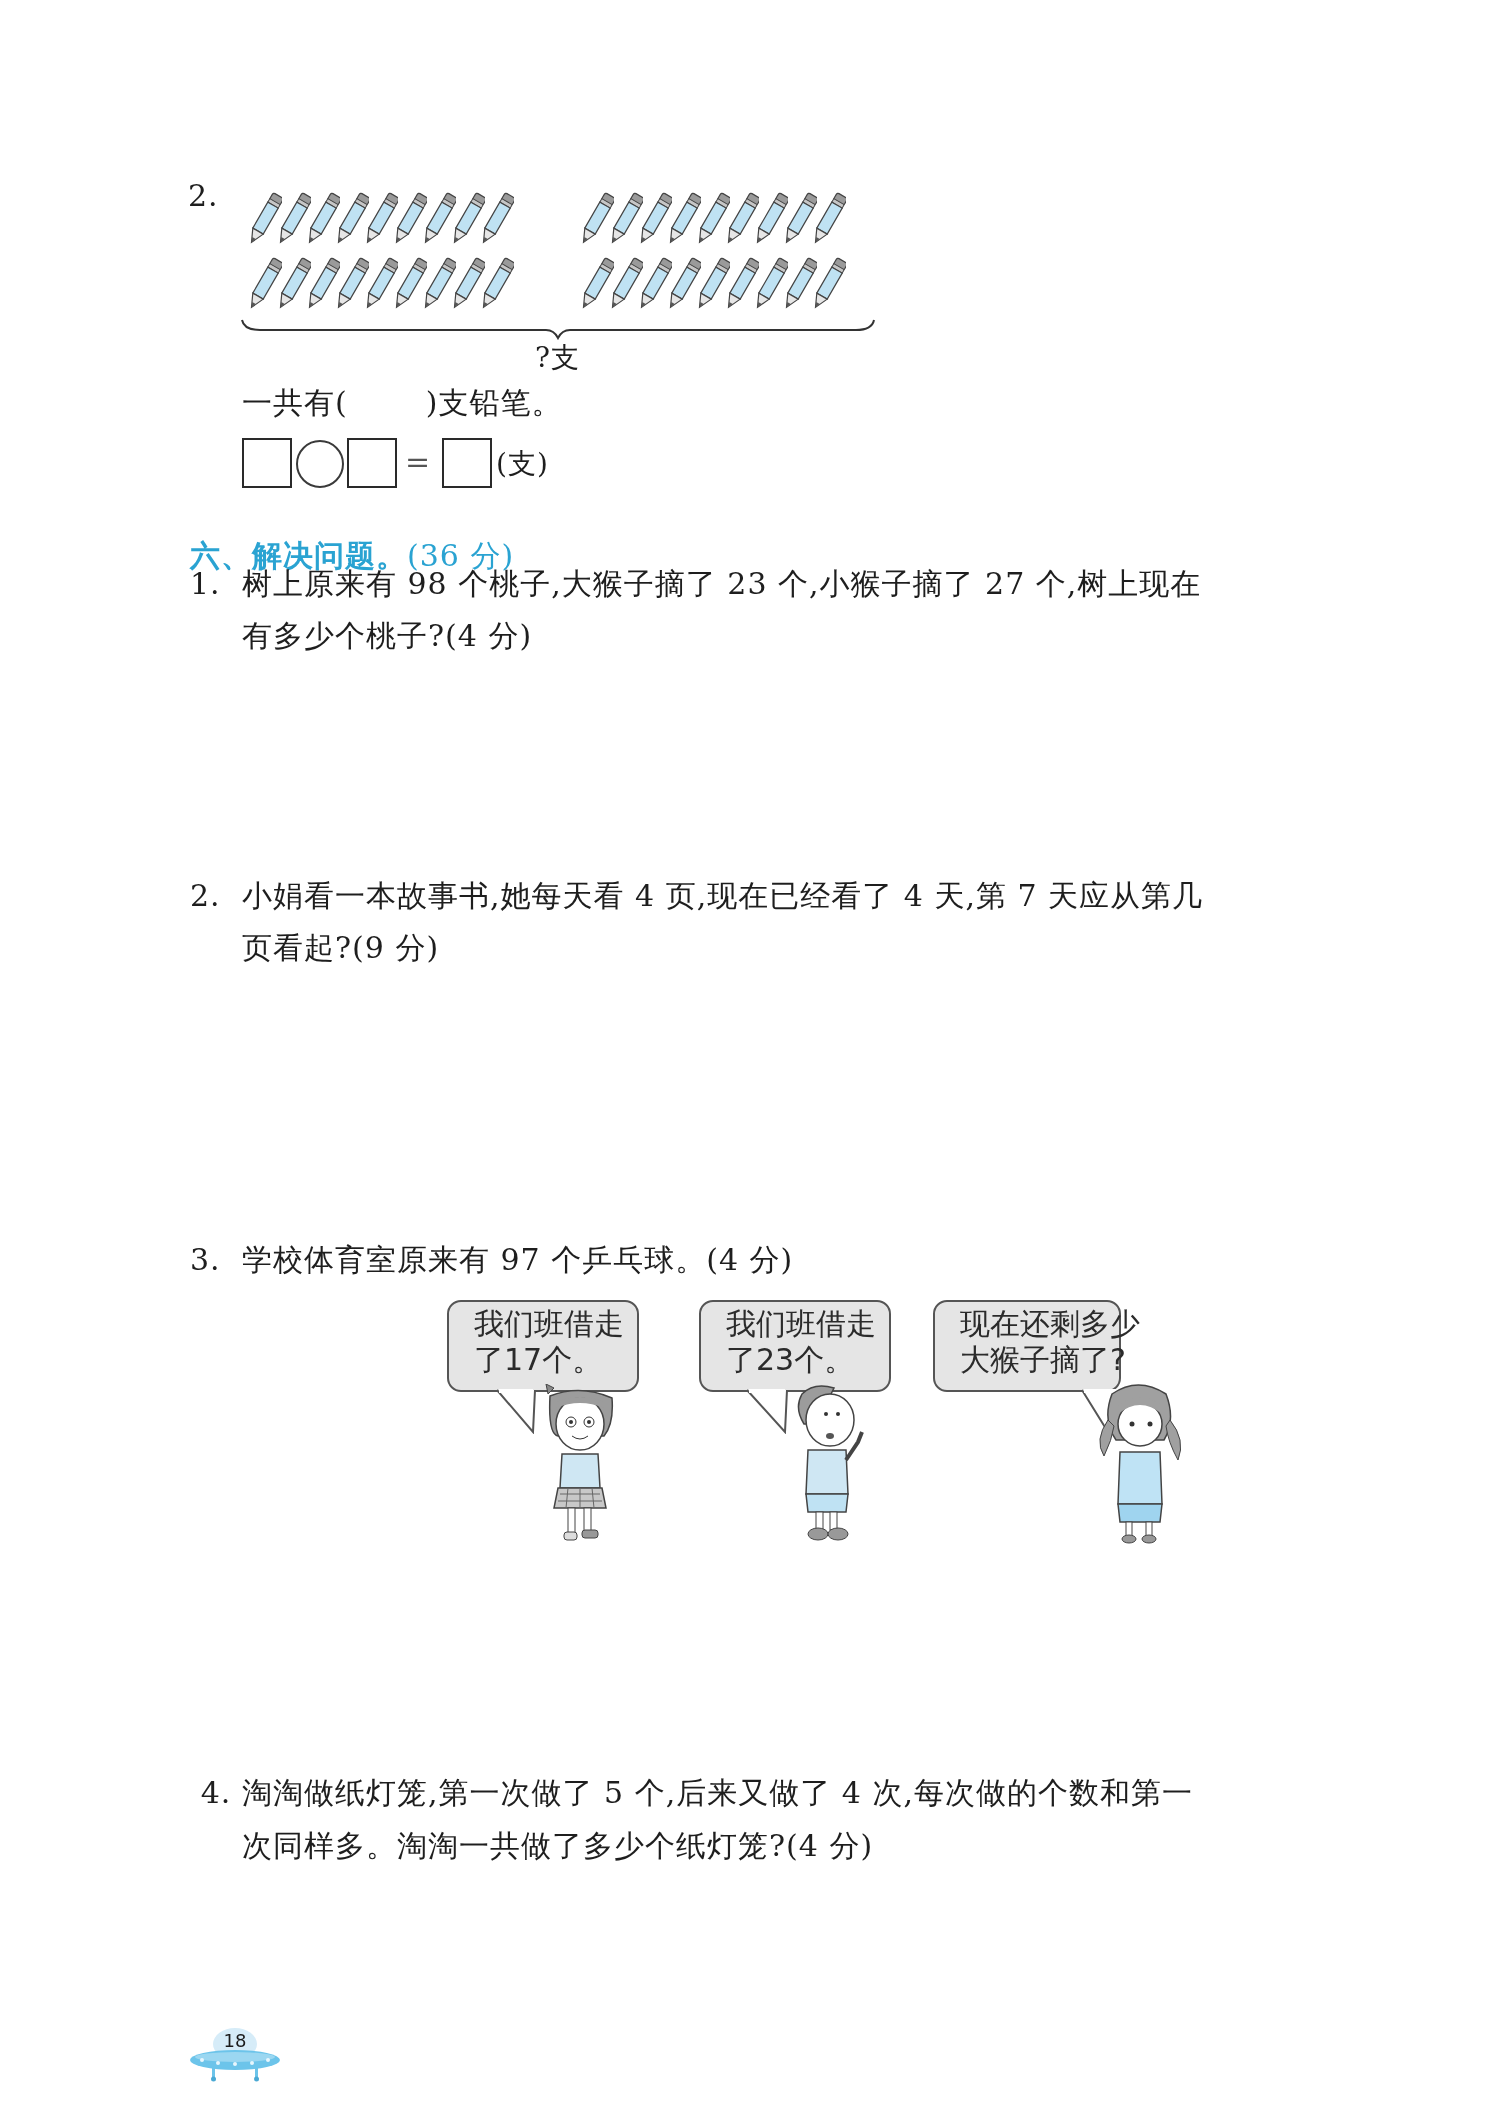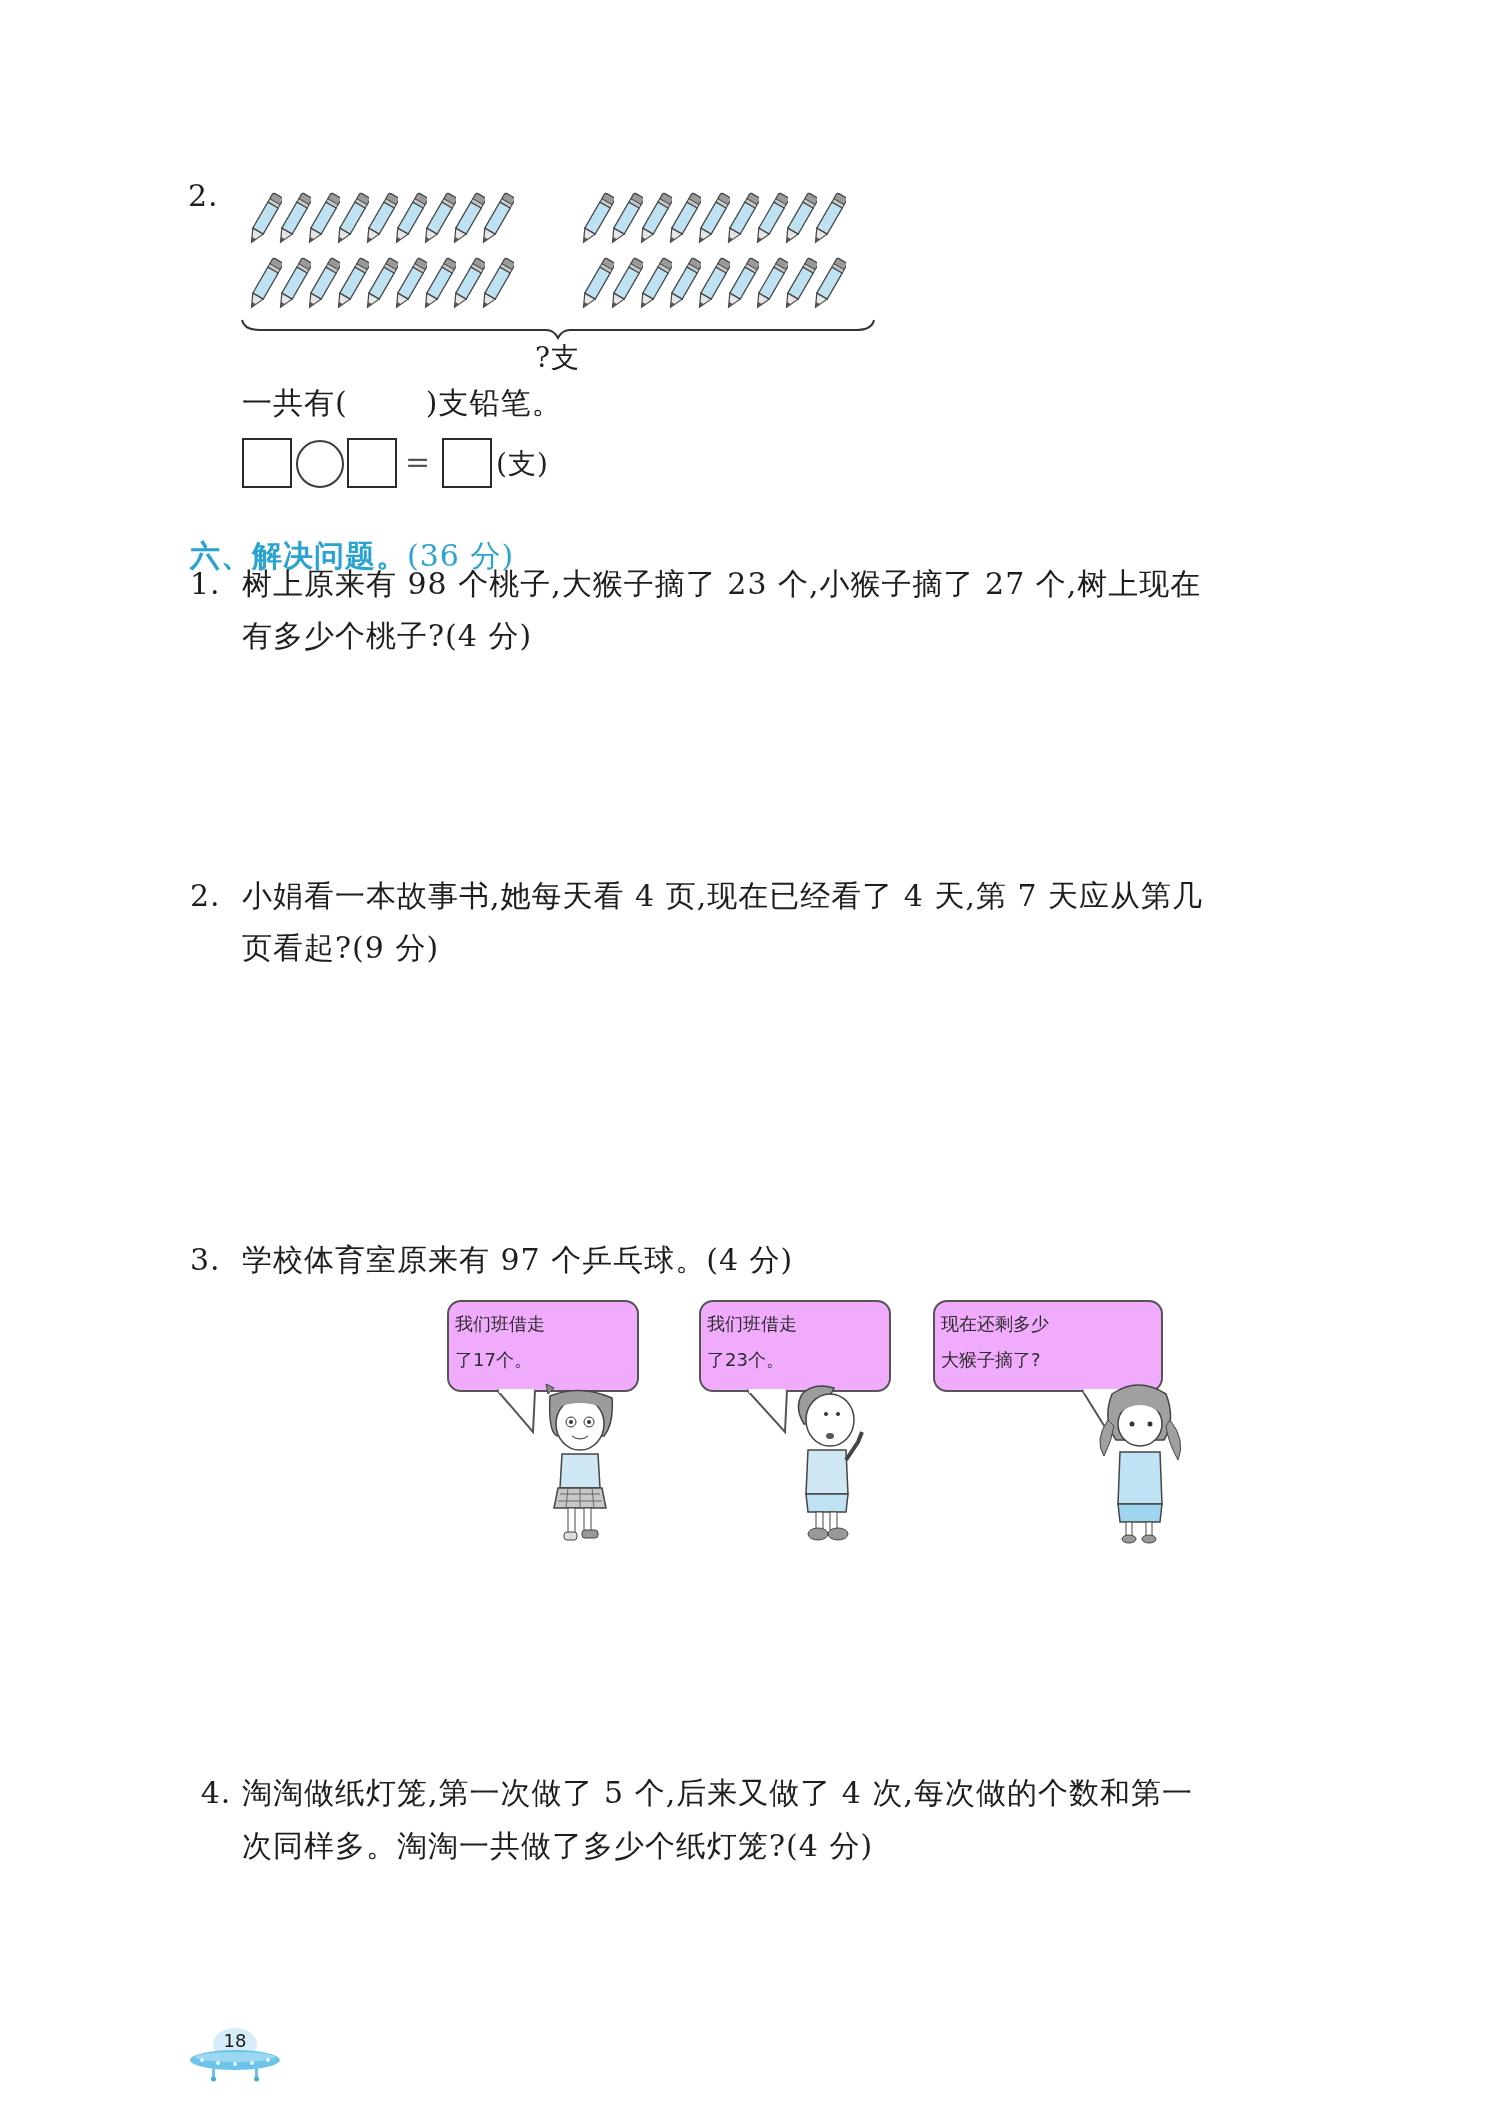--- a/index.html
+++ b/index.html
@@ -10,22 +10,22 @@
   .qnum { font-size: 30px; }
   .header { color: #2aa3d2; font-family: "DejaVu Sans", "Liberation Sans", sans-serif;
             font-size: 30px; font-weight: bold; letter-spacing: 1px; white-space: nowrap; margin-top: 24px; }
   .header .score { font-weight: normal; font-family: "DejaVu Serif", serif; }
   .pencil-row { position: absolute; display: flex; gap: 0; }
   .pencil { width: 29px; height: 62px; position: relative; }
   .pencil svg { position: absolute; left: 0; top: 0; }
   .brace { position: absolute; }
   .box { position: absolute; border: 2px solid #2a2a2a; box-sizing: border-box; background: #fff; }
   .circle { position: absolute; border: 2px solid #3a3a3a; border-radius: 50%; box-sizing: border-box; }
-  .bubble { position: absolute; border: 2px solid #555; border-radius: 14px; background: #f0abfc;
-            font-size: 18px; line-height: 36px; padding: 4px 6px; box-sizing: border-box;
+  .bubble { position: absolute; border: 2px solid #555; border-radius: 14px; background: #e5e5e5;
+            font-size: 30px; line-height: 36px; padding: 4px 25px; box-sizing: border-box;
             font-family: "DejaVu Sans", "Liberation Sans", sans-serif; color: #2b2b2b; white-space: nowrap; }
   .tail { position: absolute; }
   .char { position: absolute; }
   .ufo { position: absolute; left: 188px; top: 2026px; width: 94px; height: 58px; }
   .ufo-num { position: absolute; left: 0; top: 4px; width: 94px; text-align: center;
              font-family: "DejaVu Sans", "Liberation Sans", sans-serif; font-size: 18px; color: #1b1b1b; }
 </style>
 </head>
 <body>
 
@@ -485,21 +485,21 @@
 
 <div class="bubble" style="left:699px; top:1300px; width:192px; height:92px;">
   <div>我们班借走</div>
   <div>了23个。</div>
 </div>
 <svg class="tail" style="left:745px; top:1388px;" width="50" height="46" viewBox="0 0 50 46">
   <path d="M2 2 L40 44 L42 2" fill="#fff" stroke="#555" stroke-width="2"></path>
     <path d="M4 3 L40 3" stroke="#fff" stroke-width="4"></path>
 </svg>
 
-<div class="bubble" style="left:933px; top:1300px; width:230px; height:92px;">
+<div class="bubble" style="left:933px; top:1300px; width:188px; height:92px;">
   <div>现在还剩多少</div>
   <div>大猴子摘了?</div>
 </div>
 <svg class="tail" style="left:1080px; top:1388px;" width="50" height="46" viewBox="0 0 50 46">
   <path d="M2 2 L28 44 L44 2" fill="#fff" stroke="#555" stroke-width="2"></path>
     <path d="M4 3 L42 3" stroke="#fff" stroke-width="4"></path>
 </svg>
 
 <svg class="char" style="left:540px; top:1384px;" width="80" height="160" viewBox="0 0 80 160">
   <path d="M14 4 L6 0 L8 10 Z" fill="#888" stroke="#444"></path>

